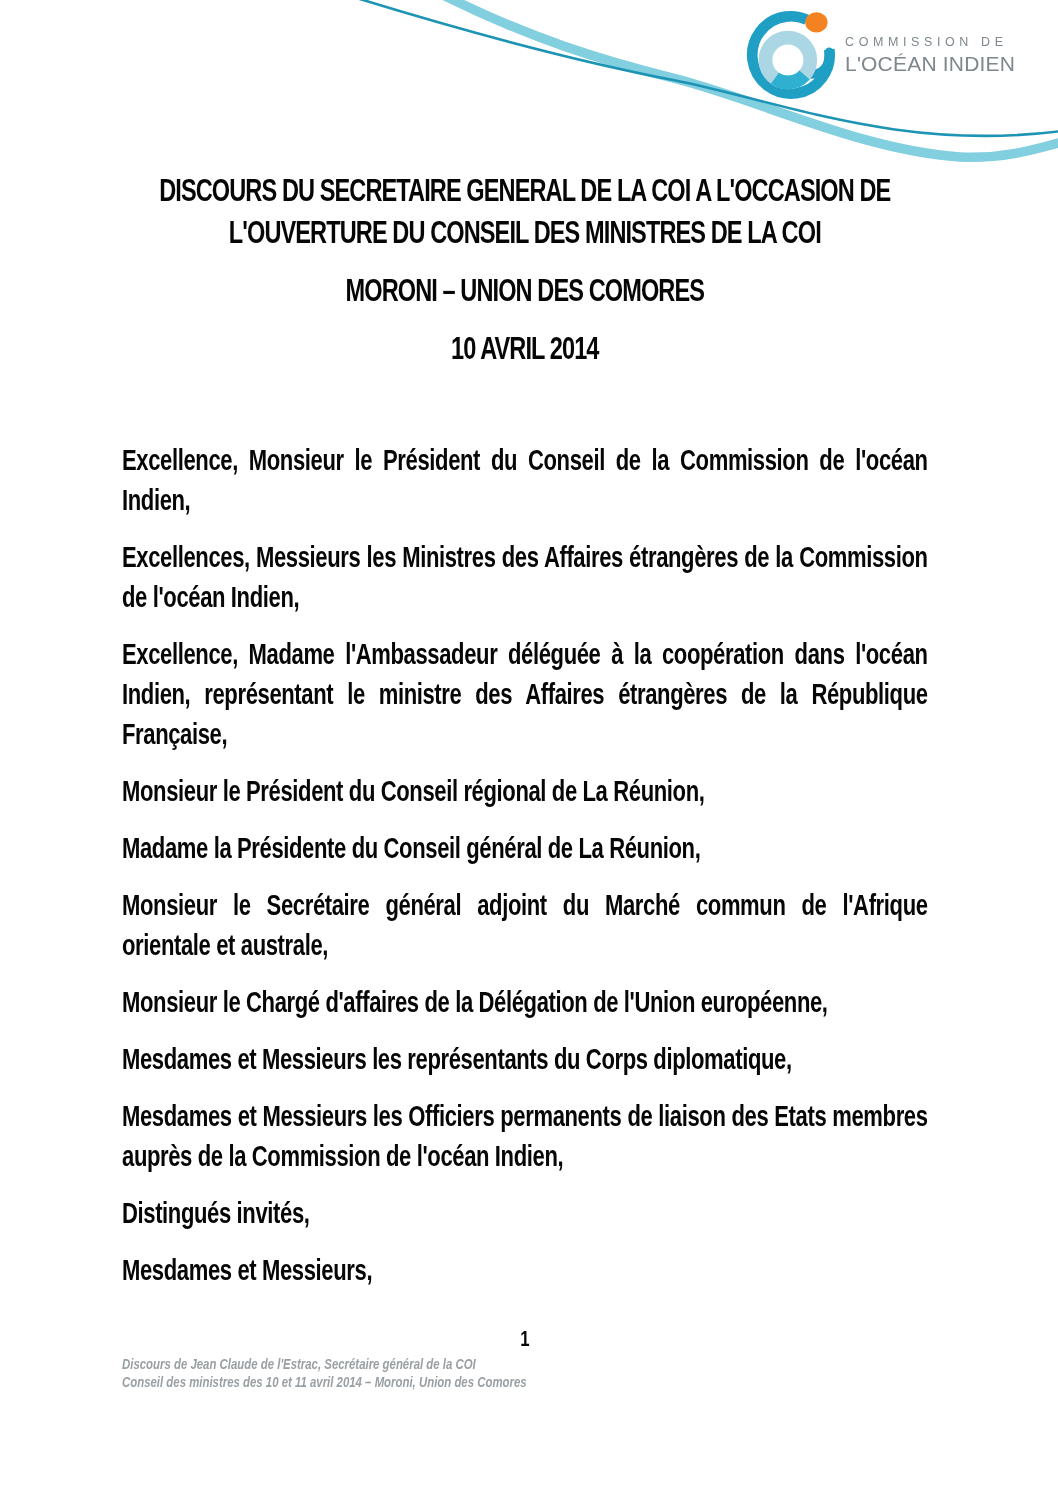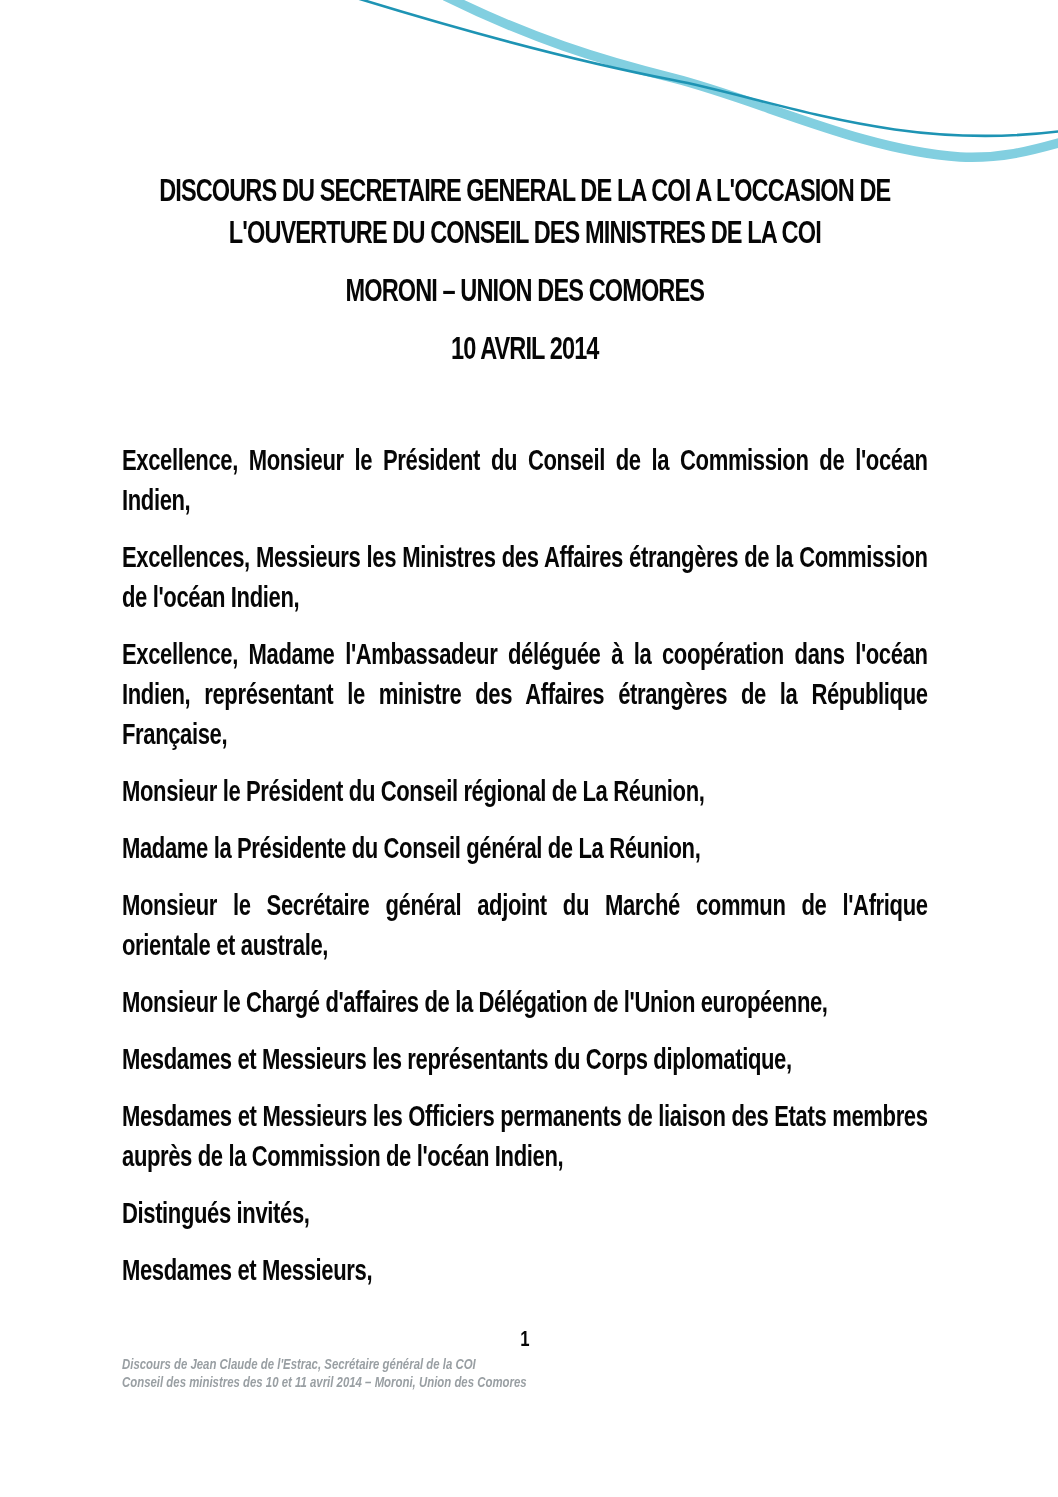--- a/index.html
+++ b/index.html
@@ -96,20 +96,40 @@
 </head>
 <body>
 
 <div class="page">
 
   <svg class="header-svg" viewBox="0 0 1058 175" fill="none" xmlns="http://www.w3.org/2000/svg">
     <path d="M 445,-4 C 530,38 600,60 673,78 C 760,100 860,150 960,157 C 1000,159 1030,151 1062,142" stroke="#82cfe0" stroke-width="9.5" fill="none"></path>
     <path d="M 350,-4 C 470,33 580,62 673,80 C 780,101 900,152 1062,131" stroke="#1e94b4" stroke-width="2.6" fill="none"></path>
   </svg>
 
+  <div class="logo">
+    <svg class="logo-icon" viewBox="0 0 110 110" xmlns="http://www.w3.org/2000/svg">
+
+      <circle cx="52" cy="52" r="38" stroke="#1f9fc4" stroke-width="10.5" fill="none" stroke-dasharray="200 39" transform="rotate(-8 52 52)"></circle>
+
+      <path d="M 89.5,49 C 90.5,62 83,71.5 71,71" stroke="#1f9fc4" stroke-width="8.5" fill="none" stroke-linecap="round"></path>
+
+      <circle cx="49" cy="57" r="22" stroke="#abd7e4" stroke-width="13.5" fill="none"></circle>
+
+      <circle cx="49" cy="57" r="22" stroke="#2fb0d0" stroke-width="13.5" fill="none" stroke-dasharray="32 106.3" stroke-dashoffset="-16"></circle>
+
+      <circle cx="48" cy="60" r="11.5" fill="#ffffff"></circle>
+
+      <ellipse cx="77" cy="20" rx="11" ry="10" fill="#f58220"></ellipse>
+    </svg>
+    <div class="logo-text">
+      <div class="small">COMMISSION DE</div>
+      <div class="large">L'OCÉAN INDIEN</div>
+    </div>
+  </div>
 
   <div class="col">
 
     <div class="title-line">DISCOURS DU SECRETAIRE GENERAL DE LA COI A L'OCCASION DE</div>
     <div class="title-line">L'OUVERTURE DU CONSEIL DES MINISTRES DE LA COI</div>
     <div class="title-line title-location">MORONI – UNION DES COMORES</div>
     <div class="title-line title-date">10 AVRIL 2014</div>
 
     <div class="speech-body">
       <p>Excellence, Monsieur le Président du Conseil de la Commission de l'océan Indien,</p>

